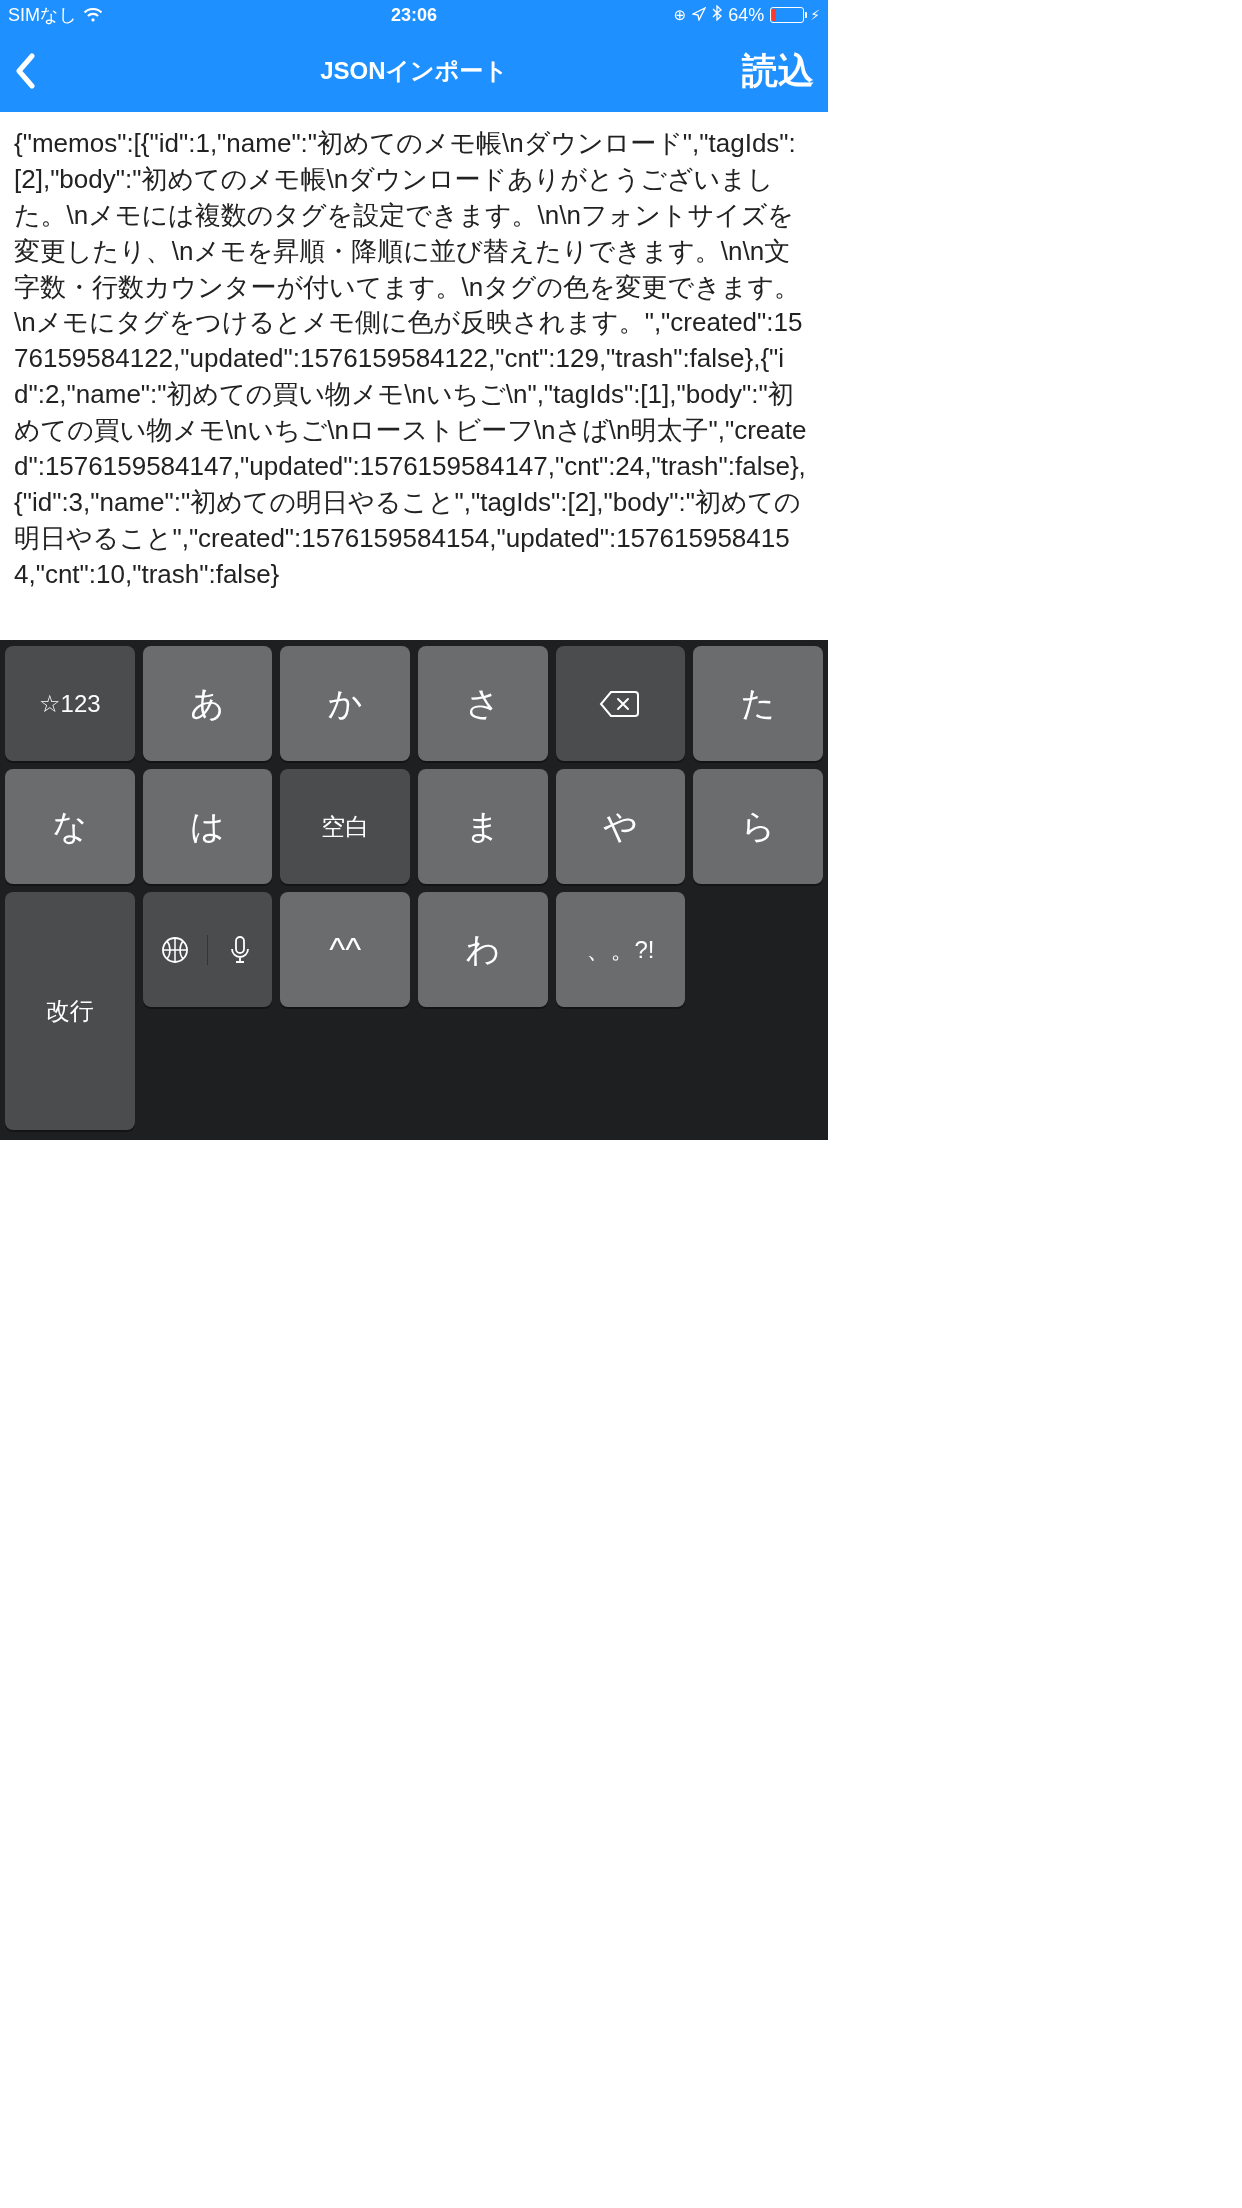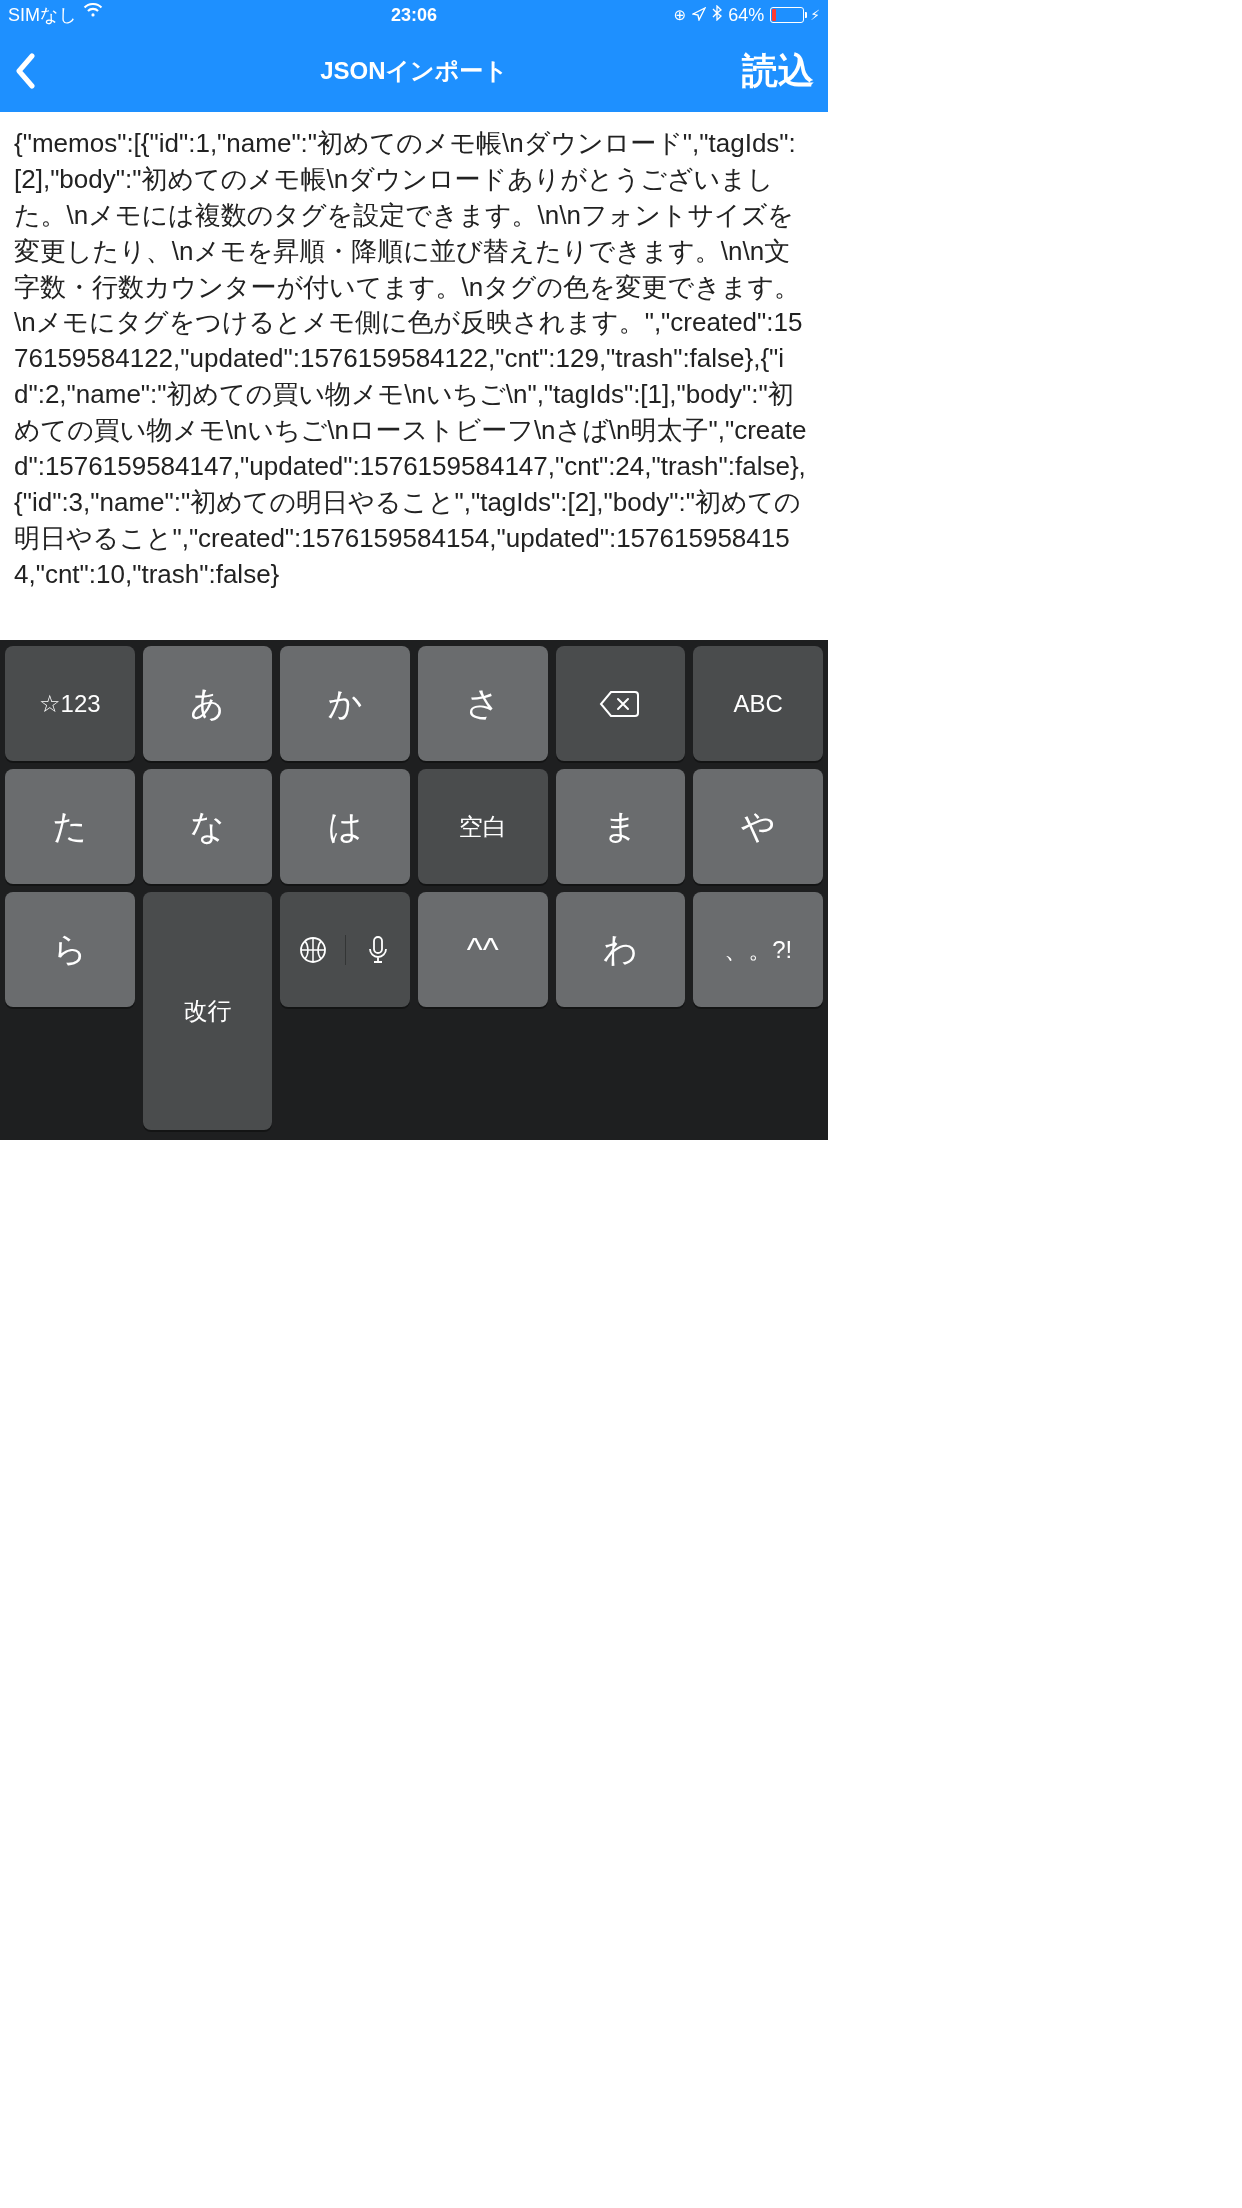--- a/index.html
+++ b/index.html
@@ -12,21 +12,21 @@
     }
     .status-bar {
       height: 30px;
       background: #1e90ff;
       color: #fff;
       display: flex;
       align-items: center;
       padding: 0 8px;
       font-size: 18px;
     }
-    .status-left { display: flex; align-items: flex-start; gap: 6px; flex: 1; }
+    .status-left { display: flex; align-items: center; gap: 6px; flex: 1; }
     .status-center { flex: 0 0 auto; font-weight: 600; }
     .status-right { display: flex; align-items: center; gap: 6px; flex: 1; justify-content: flex-end; }
     .wifi-icon { display: inline-flex; }
     .lock-icon { font-size: 15px; }
     .battery {
       width: 34px; height: 16px; border: 1.5px solid #fff; border-radius: 3px;
       position: relative; display: inline-block;
     }
     .battery::after {
       content: ""; position: absolute; right: -4px; top: 4px; width: 2.5px; height: 6px;
@@ -164,21 +164,20 @@
     <div class="key">あ</div>
     <div class="key">か</div>
     <div class="key">さ</div>
     <div class="key dark">
       <svg class="backspace-svg" viewBox="0 0 42 30">
           <path d="M12 3h24a3 3 0 013 3v18a3 3 0 01-3 3H12L2 15 12 3z" fill="none" stroke="#fff" stroke-width="2"></path>
           <path d="M19 10l10 10M29 10L19 20" stroke="#fff" stroke-width="2" stroke-linecap="round"></path>
         </svg>
     </div>
 
-    <div class="key dark small">ABC</div>
     <div class="key">た</div>
     <div class="key">な</div>
     <div class="key">は</div>
     <div class="key dark small">空白</div>
 
     <div class="key">ま</div>
     <div class="key">や</div>
     <div class="key">ら</div>
     <div class="key dark small span2r">改行</div>
 

